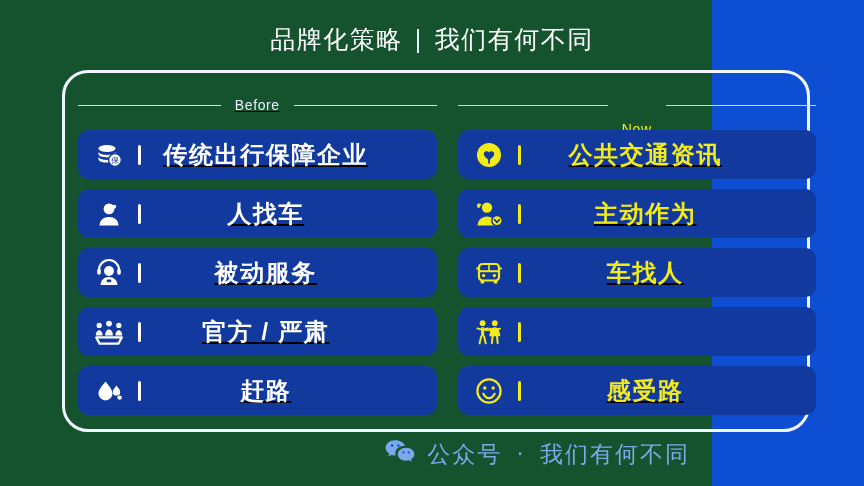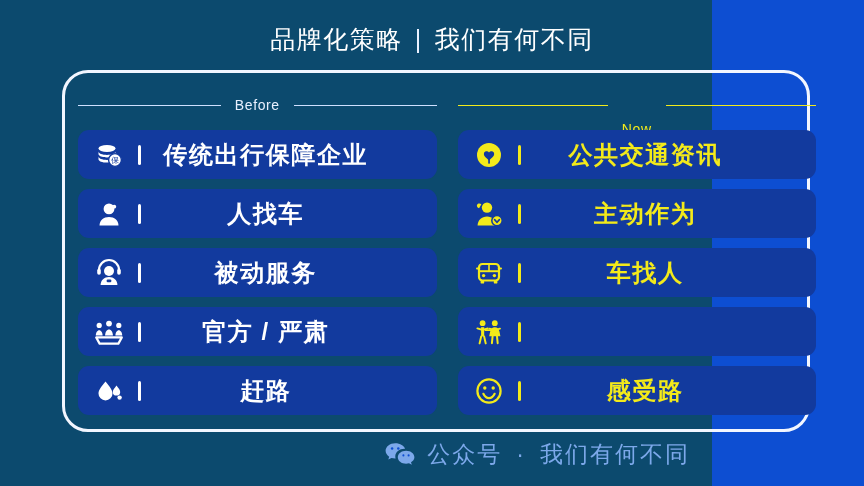--- a/index.html
+++ b/index.html
@@ -11,21 +11,21 @@
     height: 486px;
     overflow: hidden;
     background: #0d4ed2;
     font-family: "Liberation Sans", "DejaVu Sans", sans-serif;
     -webkit-font-smoothing: antialiased;
   }
   .slide {
     position: relative;
     width: 712px;
     height: 486px;
-    background: #0c4a6e;
+    background: #14532d;
   }
 
   
   .title {
     position: absolute;
     top: 22px;
     left: 0;
     width: 864px;
     text-align: center;
     color: #ffffff;
@@ -55,20 +55,21 @@
   }
 
   
   .columns {
     position: absolute;
     left: 78px;
     top: 88px;
     width: 738px;
     display: flex;
     gap: 21px;
+    text-decoration: underline;
   }
   .column {
     width: 360px;
   }
 
   
   .col-head {
     display: flex;
     align-items: center;
     height: 34px;
@@ -135,21 +136,21 @@
   .col-before .row .text { color: #ffffff; }
   .col-now .row .divider { background: #f3ea1a; }
   .col-now .row .text { color: #f3ea1a; }
 
   
   .footer {
     position: absolute;
     right: 22px;
     bottom: 16px;
     display: flex;
-    align-items: center;
+    align-items: flex-start;
     gap: 12px;
     color: #7ca8ea;
     font-size: 23px;
     letter-spacing: 2px;
     white-space: nowrap;
   }
   .footer .wechat-icon { display: block; }
   .footer .dot { margin: 0 2px; }
 </style>
 </head>

